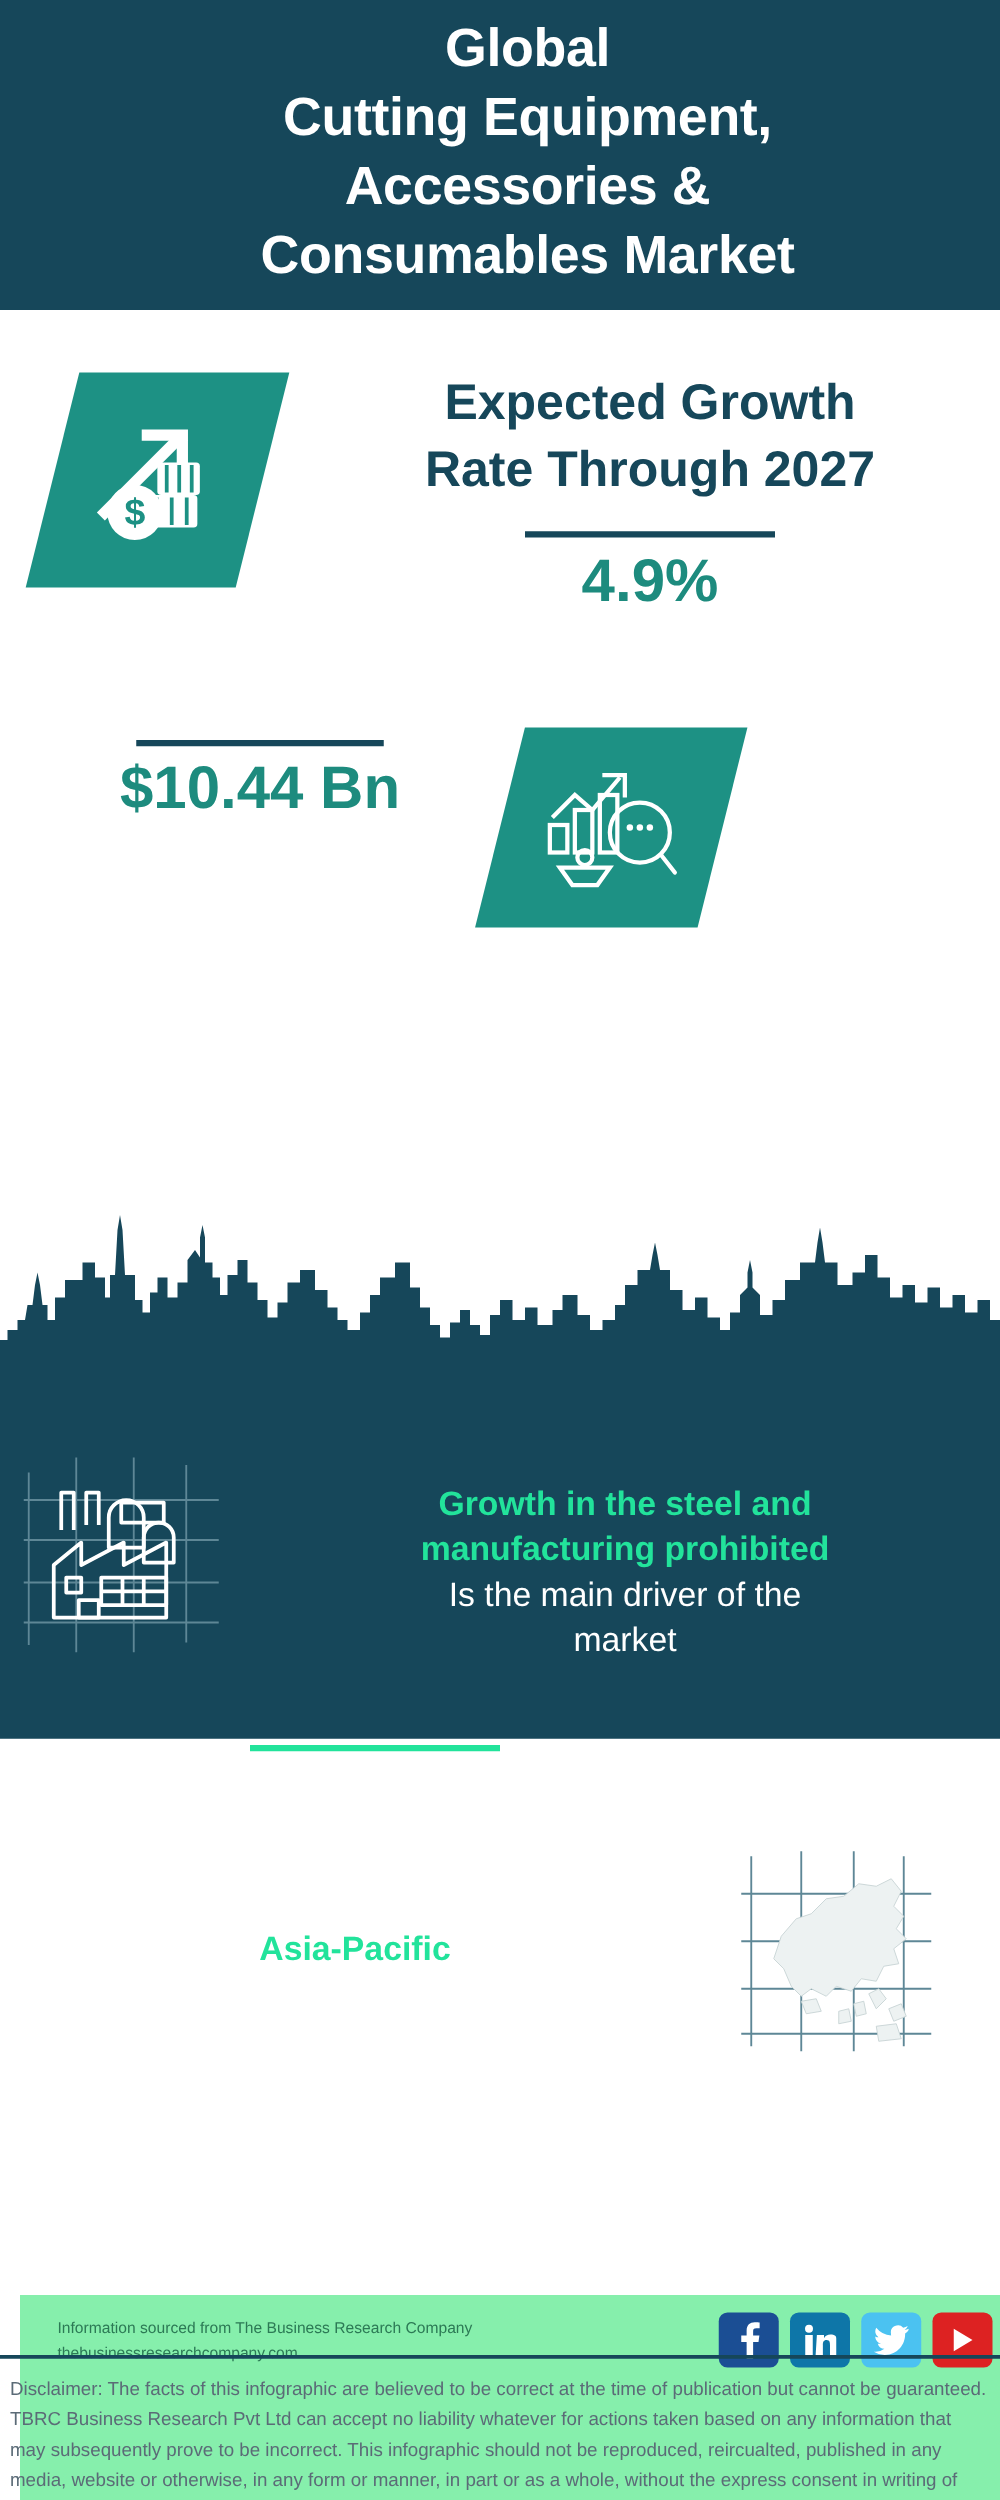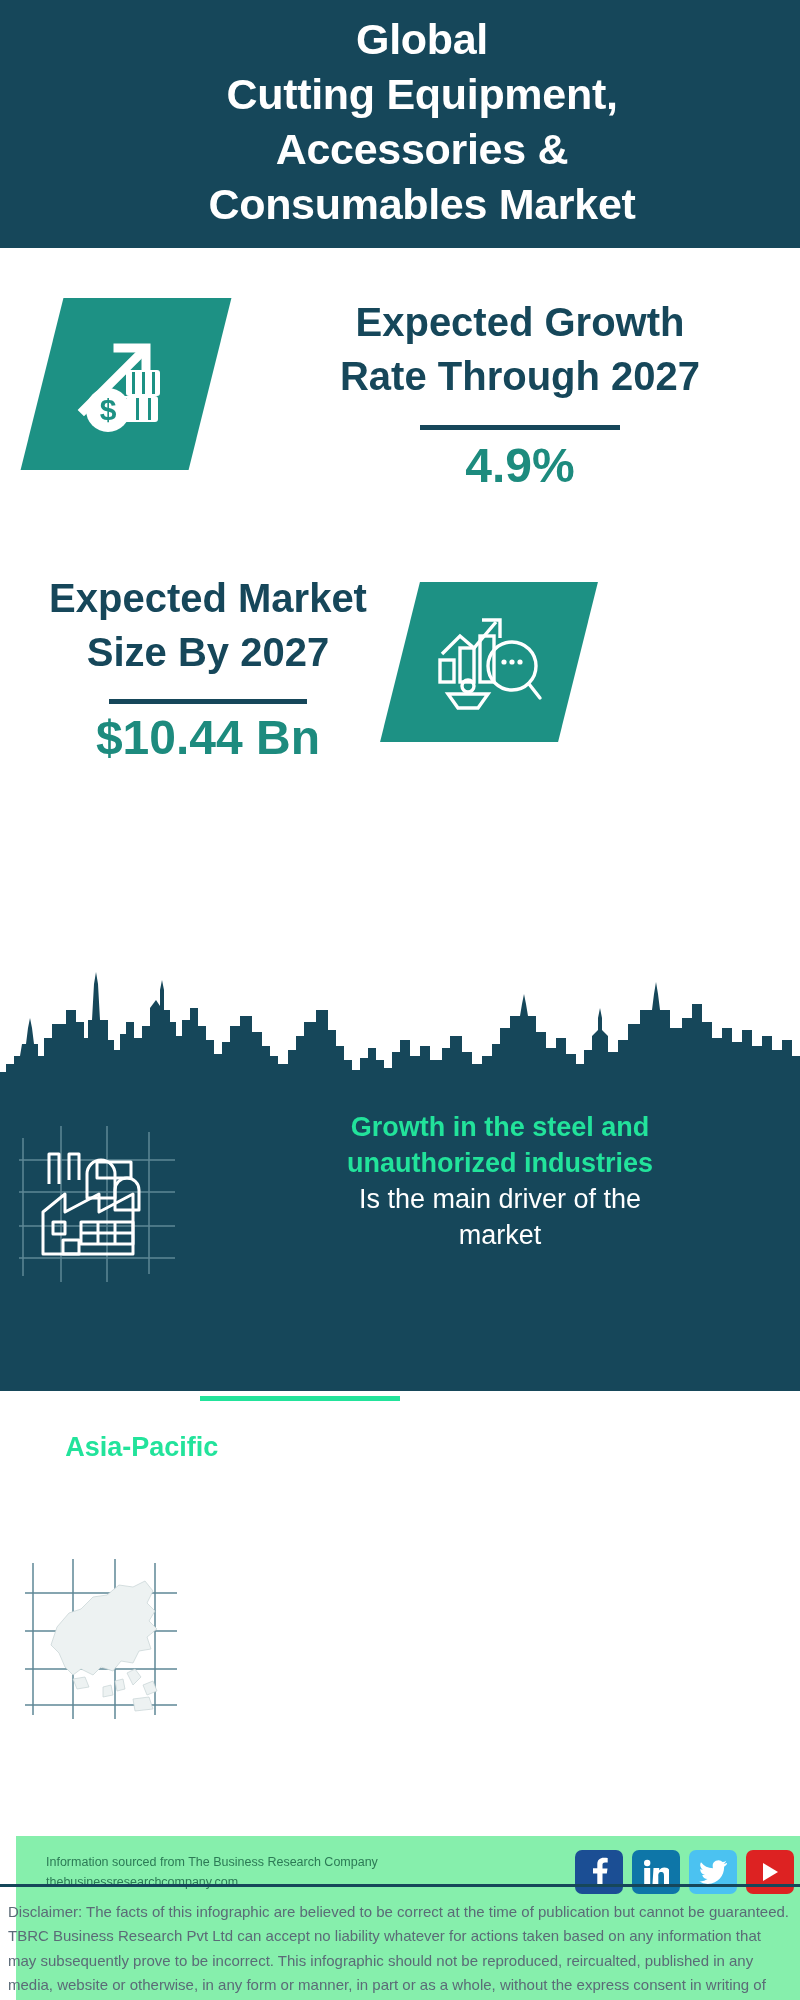--- a/index.html
+++ b/index.html
@@ -121,24 +121,24 @@
     position: absolute;
     top: 1096px; left: 0;
     width: 800px;
     height: 295px;
     background: #16475A;
   }
 
   .fact {
     position: absolute;
     display: flex;
-    align-items: flex-start;
+    align-items: flex-end;
   }
   .fact-1 { top: 1110px; left: 0; width: 800px; height: 220px; }
-  .fact-2 { top: 1430px; left: 0; width: 768px; height: 220px; flex-direction: column; }
+  .fact-2 { top: 1430px; left: 0; width: 768px; height: 220px; }
 
   .fact-art {
     width: 200px;
     height: 180px;
     flex: 0 0 200px;
     display: flex;
     align-items: center;
     justify-content: center;
   }
   .fact-copy {
@@ -265,24 +265,20 @@
         <span class="line">Expected Growth</span>
         <span class="line">Rate Through 2027</span>
       </div>
       <div class="rule-dark"></div>
       <div class="stat-value-teal">4.9%</div>
     </div>
   </div>
 
   <div class="stat2">
     <div class="stat2-text">
-      <div class="stat-label">
-        <span class="line">Expected Market</span>
-        <span class="line">Size By 2027</span>
-      </div>
       <div class="rule-dark2"></div>
       <div class="stat-value-teal">$10.44 Bn</div>
     </div>
     <div class="para-icon icon2">
       <span class="glyph">
         <svg width="110" height="104" viewBox="0 0 110 104" fill="none" stroke="#ffffff" stroke-width="3.4">
           <path d="M8 46 L26 28 L40 40 L62 14" fill="none"></path>
           <path d="M48 12 H66 V30" fill="none"></path>
           <rect x="6" y="52" width="14" height="22"></rect>
           <rect x="26" y="40" width="14" height="34"></rect>
@@ -332,21 +328,21 @@
           <path d="M66 115 H118"></path>
             <path d="M83 104 V126"></path>
             <path c="" d="M100 104 V126"></path>
           <rect x="48" y="122" width="16" height="14"></rect>
         </g>
       </svg>
     </div>
     <div class="fact-copy">
       <span class="fact-accent">
         <span class="line">Growth in the steel and</span>
-        <span class="line">unauthorized industries</span>
+        <span class="line">manufacturing prohibited</span>
       </span>
       <span class="fact-plain">
         <span class="line">Is the main driver of the</span>
         <span class="line">market</span>
       </span>
     </div>
   </div>
 
   <div class="green-rule"></div>
 

